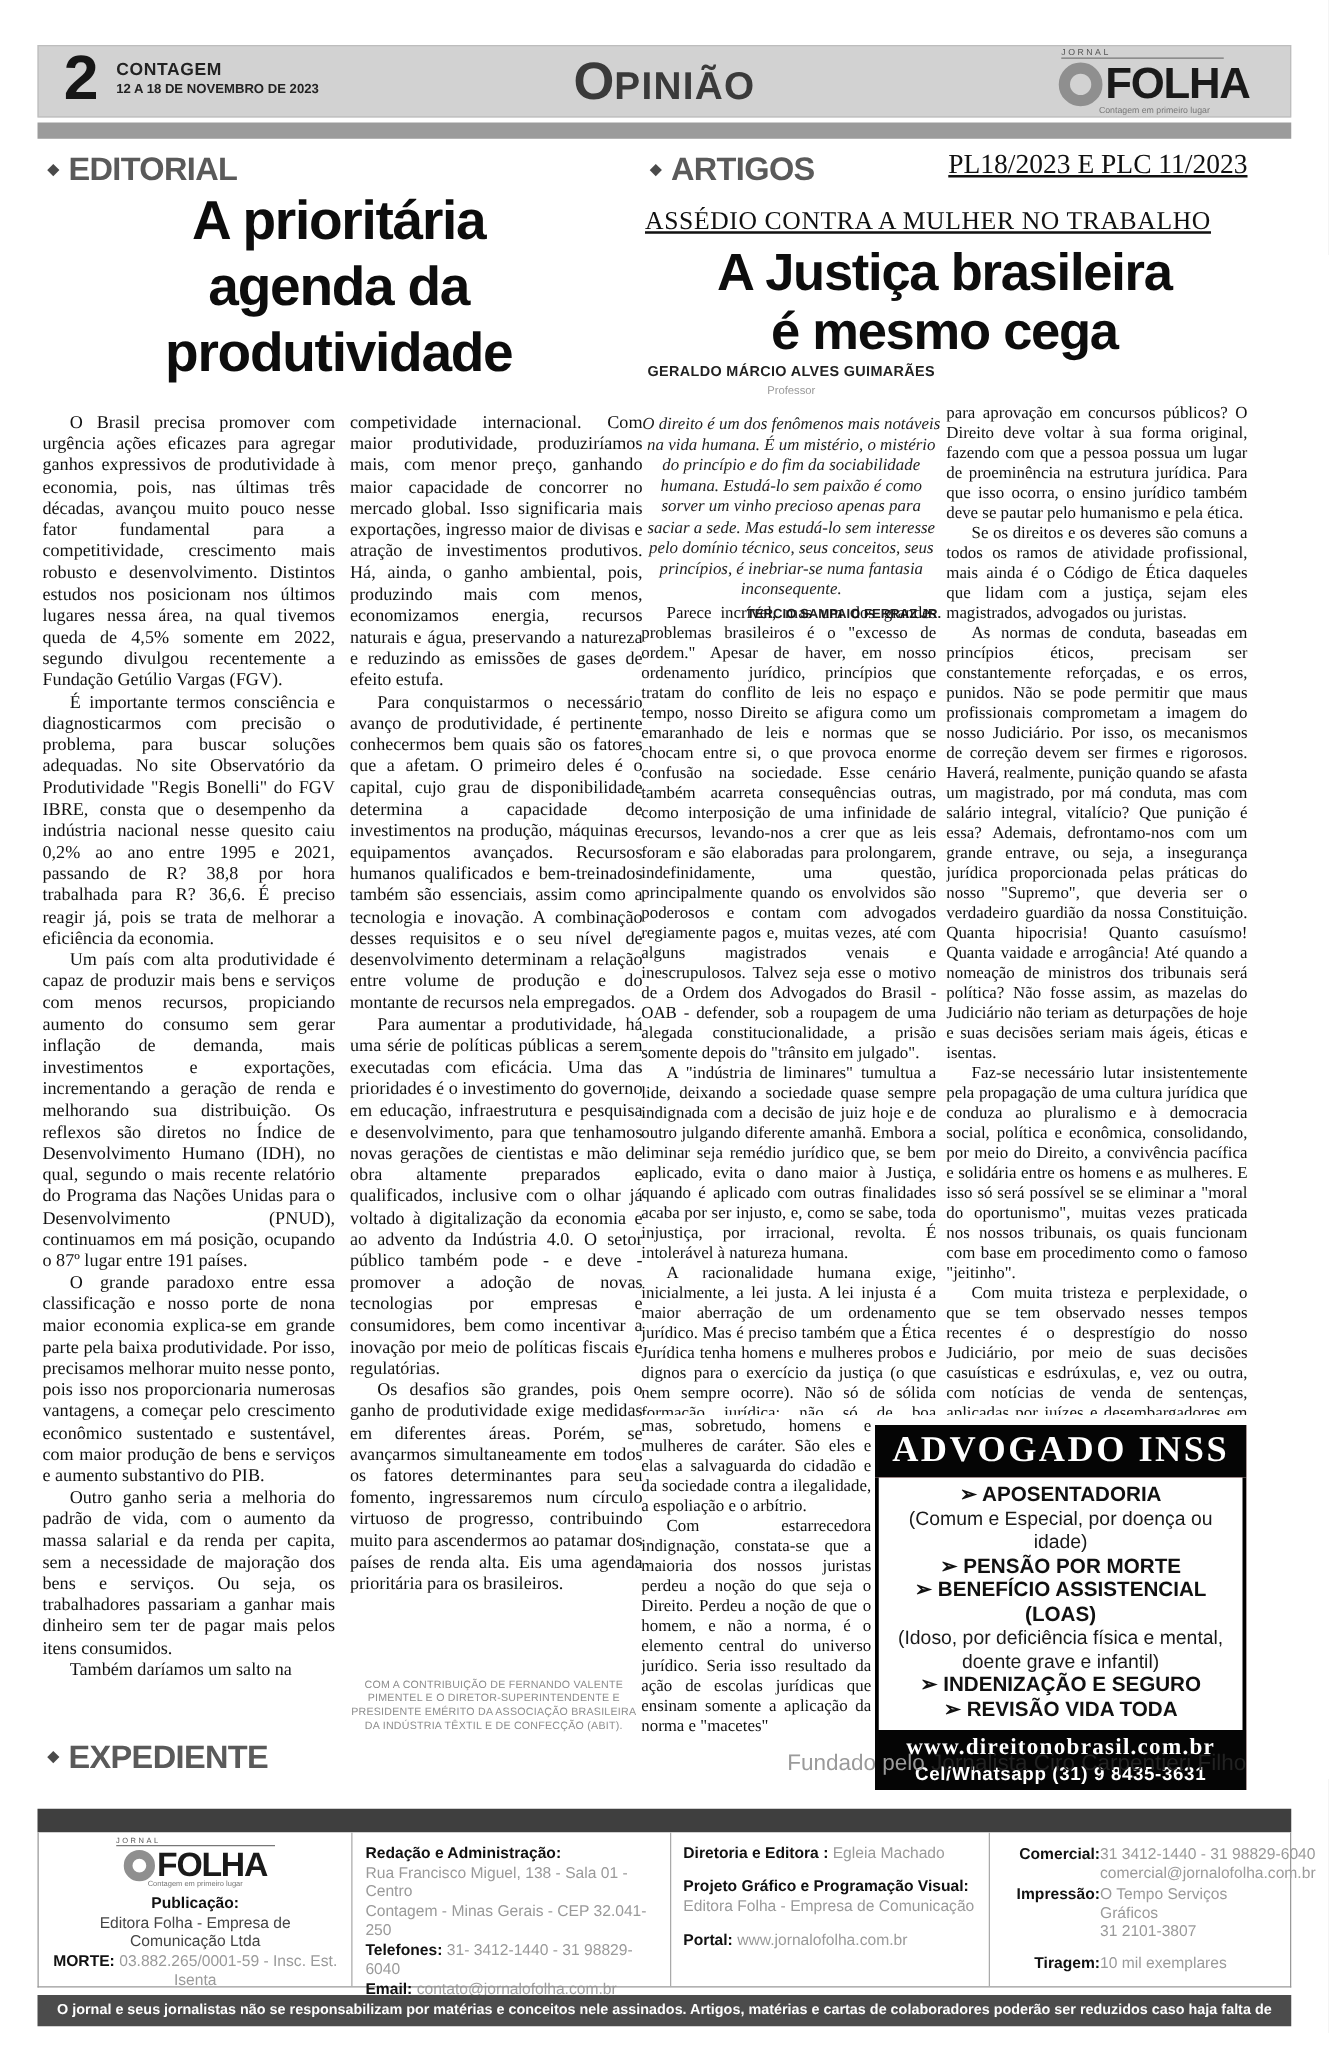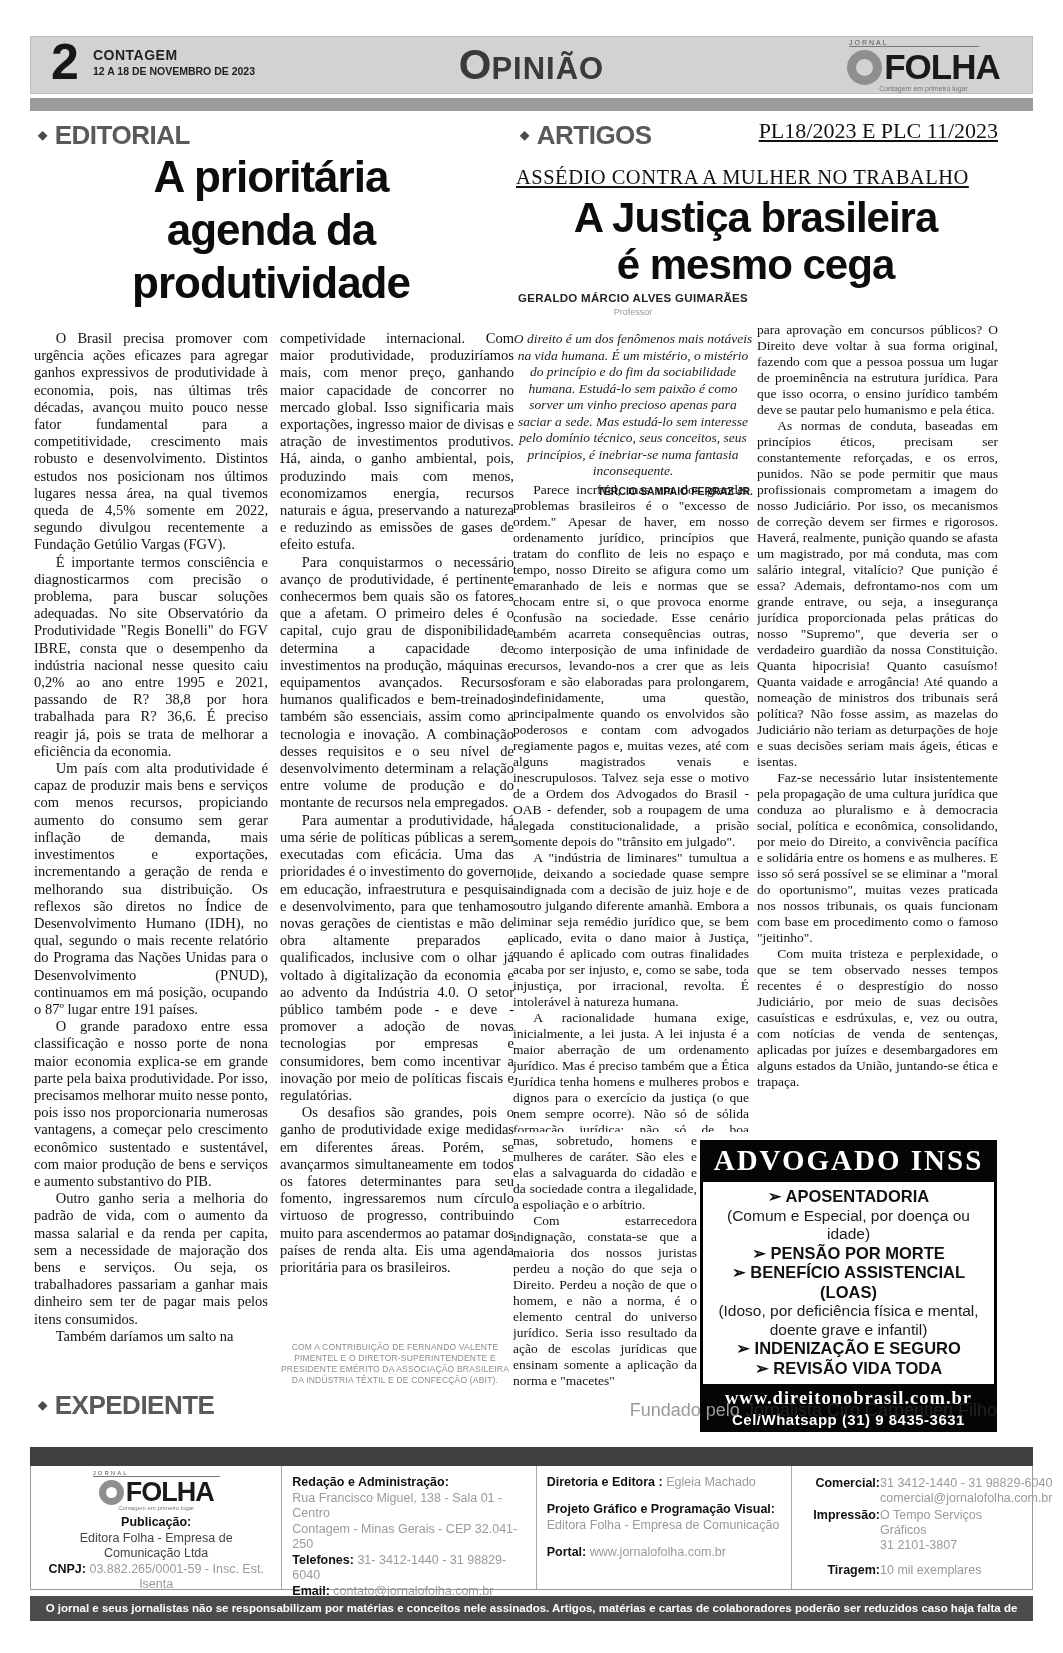--- a/index.html
+++ b/index.html
@@ -191,20 +191,21 @@
       <p>Parece incrível, mas um dos grandes problemas brasileiros é o "excesso de ordem." Apesar de haver, em nosso ordenamento jurídico, princípios que tratam do conflito de leis no espaço e tempo, nosso Direito se afigura como um emaranhado de leis e normas que se chocam entre si, o que provoca enorme confusão na sociedade. Esse cenário também acarreta consequências outras, como interposição de uma infinidade de recursos, levando-nos a crer que as leis foram e são elaboradas para prolongarem, indefinidamente, uma questão, principalmente quando os envolvidos são poderosos e contam com advogados regiamente pagos e, muitas vezes, até com alguns magistrados venais e inescrupulosos. Talvez seja esse o motivo de a Ordem dos Advogados do Brasil - OAB - defender, sob a roupagem de uma alegada constitucionalidade, a prisão somente depois do "trânsito em julgado".</p>
       <p>A "indústria de liminares" tumultua a lide, deixando a sociedade quase sempre indignada com a decisão de juiz hoje e de outro julgando diferente amanhã. Embora a liminar seja remédio jurídico que, se bem aplicado, evita o dano maior à Justiça, quando é aplicado com outras finalidades acaba por ser injusto, e, como se sabe, toda injustiça, por irracional, revolta. É intolerável à natureza humana.</p>
       <p>A racionalidade humana exige, inicialmente, a lei justa. A lei injusta é a maior aberração de um ordenamento jurídico. Mas é preciso também que a Ética Jurídica tenha homens e mulheres probos e dignos para o exercício da justiça (o que nem sempre ocorre). Não só de sólida formação jurídica; não só de boa experiência jurídica;</p>
     </div>
   <div class="art-narrow body-text no-indent-first">
       <p>mas, sobretudo, homens e mulheres de caráter. São eles e elas a salvaguarda do cidadão e da sociedade contra a ilegalidade, a espoliação e o arbítrio.</p>
       <p>Com estarrecedora indignação, constata-se que a maioria dos nossos juristas perdeu a noção do que seja o Direito. Perdeu a noção de que o homem, e não a norma, é o elemento central do universo jurídico. Seria isso resultado da ação de escolas jurídicas que ensinam somente a aplicação da norma e "macetes"</p>
     </div>
   <div class="art-col2 body-text no-indent-first">
       <p>para aprovação em concursos públicos? O Direito deve voltar à sua forma original, fazendo com que a pessoa possua um lugar de proeminência na estrutura jurídica. Para que isso ocorra, o ensino jurídico também deve se pautar pelo humanismo e pela ética.</p>
+      <p>Se os direitos e os deveres são comuns a todos os ramos de atividade profissional, mais ainda é o Código de Ética daqueles que lidam com a justiça, sejam eles magistrados, advogados ou juristas.</p>
       <p>As normas de conduta, baseadas em princípios éticos, precisam ser constantemente reforçadas, e os erros, punidos. Não se pode permitir que maus profissionais comprometam a imagem do nosso Judiciário. Por isso, os mecanismos de correção devem ser firmes e rigorosos. Haverá, realmente, punição quando se afasta um magistrado, por má conduta, mas com salário integral, vitalício? Que punição é essa? Ademais, defrontamo-nos com um grande entrave, ou seja, a insegurança jurídica proporcionada pelas práticas do nosso "Supremo", que deveria ser o verdadeiro guardião da nossa Constituição. Quanta hipocrisia! Quanto casuísmo! Quanta vaidade e arrogância! Até quando a nomeação de ministros dos tribunais será política? Não fosse assim, as mazelas do Judiciário não teriam as deturpações de hoje e suas decisões seriam mais ágeis, éticas e isentas.</p>
       <p>Faz-se necessário lutar insistentemente pela propagação de uma cultura jurídica que conduza ao pluralismo e à democracia social, política e econômica, consolidando, por meio do Direito, a convivência pacífica e solidária entre os homens e as mulheres. E isso só será possível se se eliminar a "moral do oportunismo", muitas vezes praticada nos nossos tribunais, os quais funcionam com base em procedimento como o famoso "jeitinho".</p>
       <p>Com muita tristeza e perplexidade, o que se tem observado nesses tempos recentes é o desprestígio do nosso Judiciário, por meio de suas decisões casuísticas e esdrúxulas, e, vez ou outra, com notícias de venda de sentenças, aplicadas por juízes e desembargadores em alguns estados da União, juntando-se ética e trapaça.</p>
     </div>
 
   <div class="ad">
     <div class="ad-title">ADVOGADO INSS</div>
     <div class="ad-body">
         <p class="ad-main">APOSENTADORIA</p>
         <p class="ad-sub">(Comum e Especial, por doença ou idade)</p>
@@ -234,21 +235,21 @@
     <div class="footer-cols">
       <div class="f-col a">
         <div class="mini-jornal">JORNAL</div>
         <div class="row" style="display:flex;align-items:center;justify-content:center;">
           <span class="ring small"></span>
           <span class="mini-name">FOLHA</span>
         </div>
         <div class="mini-tagline">Contagem em primeiro lugar</div>
         <div class="f-line" style="margin-top:4px;"><b>Publicação:</b></div>
         <div class="f-line" style="color:#444;">Editora Folha  - Empresa de Comunicação Ltda</div>
-        <div class="f-line"><b>CNPJ:</b> <span class="gray">03.882.265/0001-59 - Insc. Est. Isenta</span></div>
+        <div class="f-line"><b>MORTE:</b> <span class="gray">03.882.265/0001-59 - Insc. Est. Isenta</span></div>
       </div>
       <div class="f-col b">
         <div class="f-line"><b>Redação e Administração:</b></div>
         <div class="f-line gray">Rua Francisco Miguel, 138 - Sala 01 - Centro</div>
         <div class="f-line gray">Contagem - Minas Gerais - CEP 32.041-250</div>
         <div class="f-line"><b>Telefones:</b> <span class="gray">31- 3412-1440 - 31 98829-6040</span></div>
         <div class="f-line"><b>Email:</b> <span class="gray">contato@jornalofolha.com.br</span></div>
       </div>
       <div class="f-col c">
         <div class="f-line"><b>Diretoria e Editora :</b> <span class="gray">Egleia Machado</span></div>

